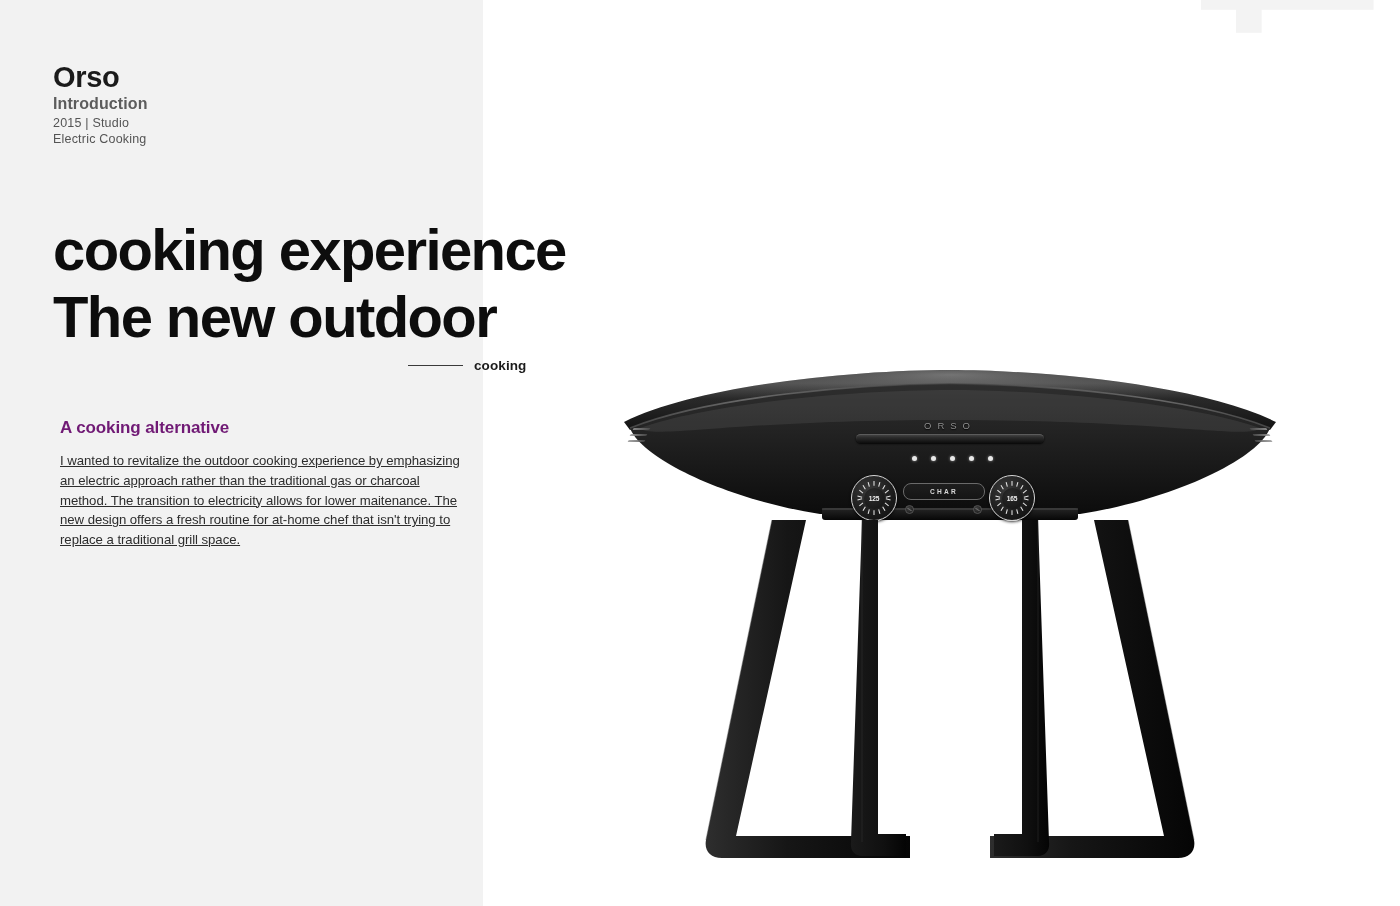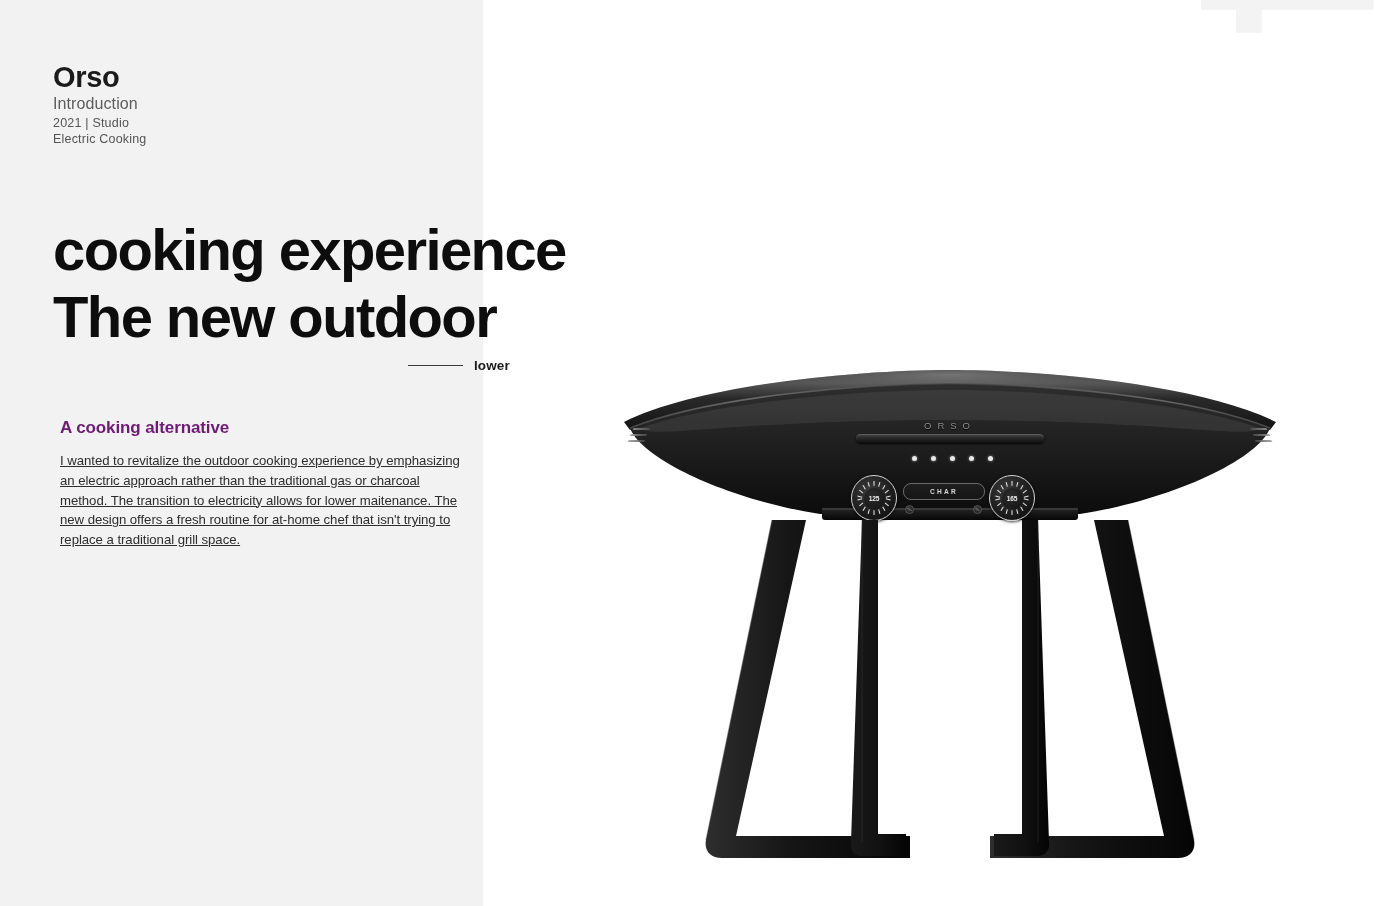--- a/index.html
+++ b/index.html
@@ -25,21 +25,21 @@
     white-space:nowrap;user-select:none;
   }
 
   
   .brand-block{position:absolute;left:53px;top:62px;}
   .brand-title{
     font-size:29px;font-weight:700;color:#1b1b1b;
     letter-spacing:-.3px;line-height:1.05;margin:0 0 4px 0;
   }
   .brand-sub{
-    font-size:16px;font-weight:400;color:#5c5c5c;
+    font-size:16px;font-weight:700;color:#5c5c5c;
     line-height:1.0;margin:0 0 3px 0;letter-spacing:.1px;
   }
   .brand-meta{
     font-size:12.5px;font-weight:400;color:#545454;
     line-height:1.28;margin:0;letter-spacing:.2px;
   }
 
   
   .headline{
     position:absolute;left:53px;top:216px;width:760px;
@@ -170,32 +170,32 @@
 </head>
 <body>
 
 <div class="panel-left"></div>
 
 <div class="watermark">04</div>
 
 <div class="brand-block">
   <h1 class="brand-title">Orso</h1>
   <p class="brand-sub">Introduction</p>
-  <p class="brand-meta">2021  |  Studio</p>
+  <p class="brand-meta">2015  |  Studio</p>
   <p class="brand-meta">Electric Cooking</p>
 </div>
 
 <h2 class="headline">
   <span>cooking experience</span>
   <span>The new outdoor</span>
 </h2>
 
 <div class="studio-row">
   <span class="studio-rule"></span>
-  <span class="studio-label">lower</span>
+  <span class="studio-label">cooking</span>
 </div>
 
 <div class="copy-block">
   <h3 class="copy-heading">A cooking alternative</h3>
   <p class="copy-text">I wanted to revitalize the outdoor cooking experience by emphasizing an electric approach rather than the traditional gas or charcoal method.  The transition to electricity allows for lower maitenance. The new design offers a fresh routine for at-home chef that isn't trying to replace a traditional grill space.</p>
 </div>
 
 <div class="product">
 
   <div class="bowl-wrap">

